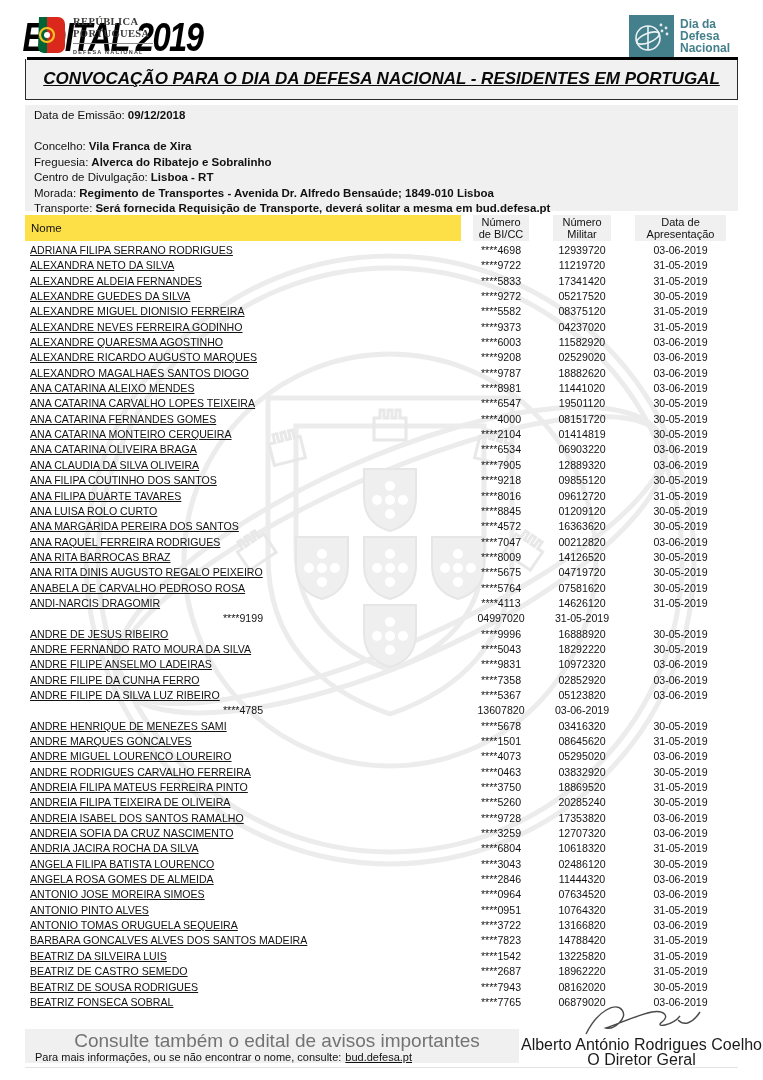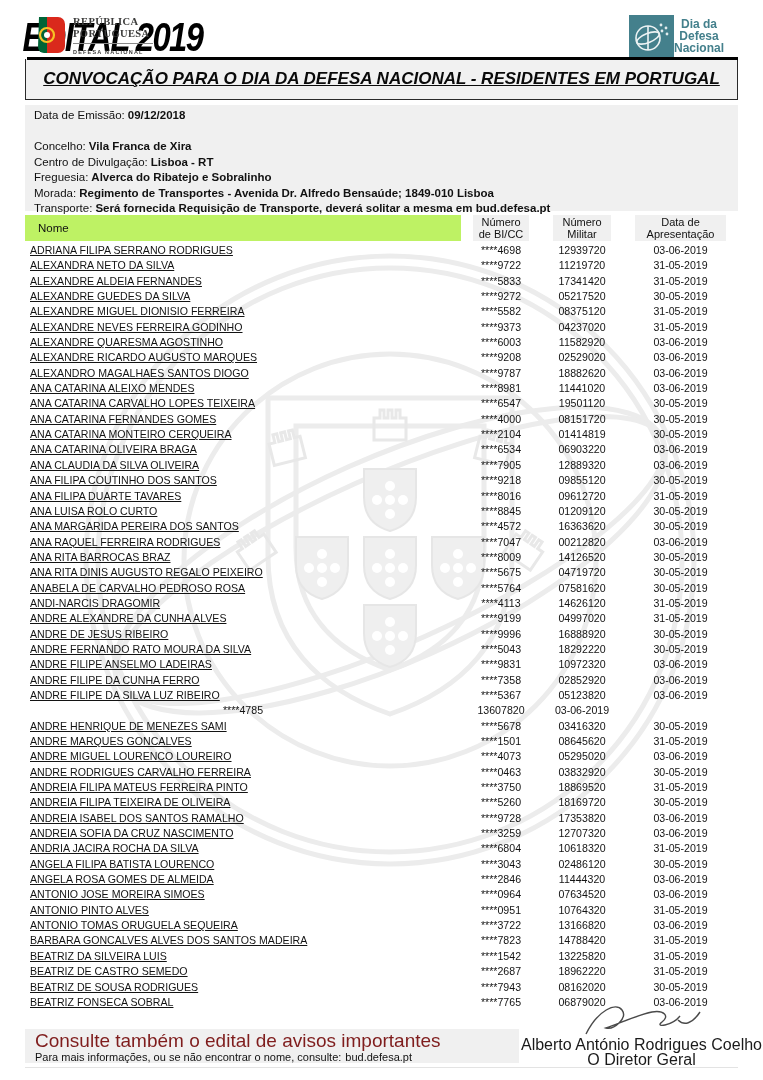--- a/index.html
+++ b/index.html
@@ -14,21 +14,21 @@
   
   .gov-logo { position:absolute; left:36px; top:16px; display:flex; gap:7px; align-items:flex-start; z-index:2; }
   .gov-text { font-family:"Liberation Serif", serif; font-weight:bold; color:#3c3c3b; font-size:10.5px; line-height:11.5px; letter-spacing:.4px; }
   .gov-rule { height:1px; background:#8a8a8a; margin:4px 0 3px; width:80px; }
   .gov-sub  { font-family:"Liberation Sans", sans-serif; font-size:5.5px; letter-spacing:1.2px; font-weight:bold; color:#3c3c3b; }
 
   .page-title { position:absolute; left:0; right:0; top:14px; text-align:left; z-index:1;
     font-size:41px; font-style:italic; font-weight:bold; color:#000; }
   .page-title span { display:inline-block; transform:scaleX(.8); letter-spacing:-2px; }
 
-  .ddn { position:absolute; left:629px; top:15px; display:flex; z-index:2;text-align:center; }
+  .ddn { position:absolute; left:629px; top:15px; display:flex; gap:6px; z-index:2; }
   .ddn-sq { width:45px; height:42px; background:var(--teal,#44808c); display:flex; align-items:center; justify-content:center; }
   .ddn-text { color:var(--teal,#44808c); font-weight:bold; font-size:12px; line-height:12px; padding-top:3px; }
 
   .top-bar { position:absolute; left:27px; width:711px; top:57px; height:3px; background:#000; z-index:3; }
 
   
   .banner { position:absolute; left:25px; width:713px; top:59px; height:41px; background:#f1f1f1;
     border:1px solid #2a2a2a; border-top:none; display:flex; align-items:center; justify-content:center; z-index:2; }
   .banner h2 { font-size:17px; font-style:italic; font-weight:bold; text-decoration:underline; color:#0a0a0a; }
 
@@ -36,37 +36,37 @@
     font-size:11.5px; line-height:21px; padding-left:9px; z-index:2; }
   .emission b { margin-left:3px; }
 
   .infobox { position:absolute; left:25px; width:713px; top:130px; height:81px; background:#f0f0f0;
     padding:9px 0 0 9px; font-size:11.5px; line-height:15.6px; z-index:2; }
   .infobox b { margin-left:3px; }
 
   
   .thead { position:absolute; left:25px; top:215px; width:713px; display:grid;
     grid-template-columns:436px 80px 82px 115px; z-index:2; }
-  .hname { background:#bef264; display:flex; align-items:center; padding-left:13px; font-size:11.5px; height:26px; }
+  .hname { background:#fde047; display:flex; align-items:center; padding-left:6px; font-size:11.5px; height:26px; }
   .hnum  { background:#f0f0f0; margin:0 12px; text-align:center; font-size:11px; line-height:12.3px; padding-top:1px; height:26px; }
 
   .rows { position:absolute; left:25px; top:243px; width:713px; z-index:2; }
   .trow { display:grid; grid-template-columns:436px 80px 82px 115px; height:15.35px;
     font-size:10.6px; line-height:15.35px; color:#131313; }
   .trow .c0 { padding-left:5px; white-space:nowrap; overflow:hidden;text-decoration:underline; }
   .trow .cn { text-align:center; white-space:nowrap; }
 
   .watermark { position:absolute; left:0; top:0; z-index:0; }
 
   
   .footerbox { position:absolute; left:25px; top:1029px; width:494px; height:34px; background:#f0f0f0;
     padding:2px 0 0 10px; z-index:2; }
-  .notice { font-size:19px; line-height:20px; color:#7f1d1d; }
+  .notice { font-size:19px; line-height:20px; color:#737373;text-align:center; }
   .moreinfo { font-size:11px; line-height:13px; }
-  .moreinfo a { color:#111; margin-left:4px; cursor:pointer; }
+  .moreinfo a { color:#111; text-decoration:underline; margin-left:4px; cursor:pointer; }
 
   .sig-block { position:absolute; left:520px; top:1037px; width:243px; text-align:center;
     font-size:16px; line-height:15px; color:#1a1a1a; z-index:2; }
   .sig-svg { position:absolute; left:578px; top:1000px; z-index:2; }
 
   .bottom-line { position:absolute; left:25px; top:1067px; width:713px; height:1px; background:#e3e3e3; }
 </style>
 </head>
 <body>
 
@@ -154,22 +154,22 @@
   <div class="banner">
     <h2>CONVOCAÇÃO PARA O DIA DA DEFESA NACIONAL - RESIDENTES EM PORTUGAL</h2>
   </div>
 
   <div class="emission">
     <span>Data de Emissão:</span><b>09/12/2018</b>
   </div>
 
   <div class="infobox">
     <div><span>Concelho:</span><b>Vila Franca de Xira</b></div>
+    <div><span>Freguesia:</span><b>Alverca do Ribatejo e Sobralinho</b></div>
     <div><span>Centro de Divulgação:</span><b>Lisboa - RT</b></div>
-    <div><span>Freguesia:</span><b>Alverca do Ribatejo e Sobralinho</b></div>
     <div><span>Morada:</span><b>Regimento de Transportes - Avenida Dr. Alfredo Bensaúde; 1849-010 Lisboa</b></div>
     <div><span>Transporte:</span><b>Será fornecida Requisição de Transporte, deverá solitar a mesma em bud.defesa.pt</b></div>
   </div>
 
   <div class="thead">
     <div class="hname">Nome</div>
     <div class="hnum">
       <div>Número</div>
         <div>de BI/CC</div>
     </div>
@@ -322,21 +322,20 @@
         <div class="cn">07581620</div>
         <div class="cn">30-05-2019</div>
       </div>
       <div class="trow">
         <div class="c0">ANDI-NARCIS DRAGOMIR</div>
         <div class="cn">****4113</div>
         <div class="cn">14626120</div>
         <div class="cn">31-05-2019</div>
       </div>
       <div class="trow">
-        <div class="c0">ANDRE ALEXANDRE DA CUNHA ALVES</div>
         <div class="cn">****9199</div>
         <div class="cn">04997020</div>
         <div class="cn">31-05-2019</div>
       </div>
       <div class="trow">
         <div class="c0">ANDRE DE JESUS RIBEIRO</div>
         <div class="cn">****9996</div>
         <div class="cn">16888920</div>
         <div class="cn">30-05-2019</div>
       </div>
@@ -395,21 +394,21 @@
       </div>
       <div class="trow">
         <div class="c0">ANDREIA FILIPA MATEUS FERREIRA PINTO</div>
         <div class="cn">****3750</div>
         <div class="cn">18869520</div>
         <div class="cn">31-05-2019</div>
       </div>
       <div class="trow">
         <div class="c0">ANDREIA FILIPA TEIXEIRA DE OLIVEIRA</div>
         <div class="cn">****5260</div>
-        <div class="cn">18169720</div>
+        <div class="cn">20285240</div>
         <div class="cn">30-05-2019</div>
       </div>
       <div class="trow">
         <div class="c0">ANDREIA ISABEL DOS SANTOS RAMALHO</div>
         <div class="cn">****9728</div>
         <div class="cn">17353820</div>
         <div class="cn">03-06-2019</div>
       </div>
       <div class="trow">
         <div class="c0">ANDREIA SOFIA DA CRUZ NASCIMENTO</div>

